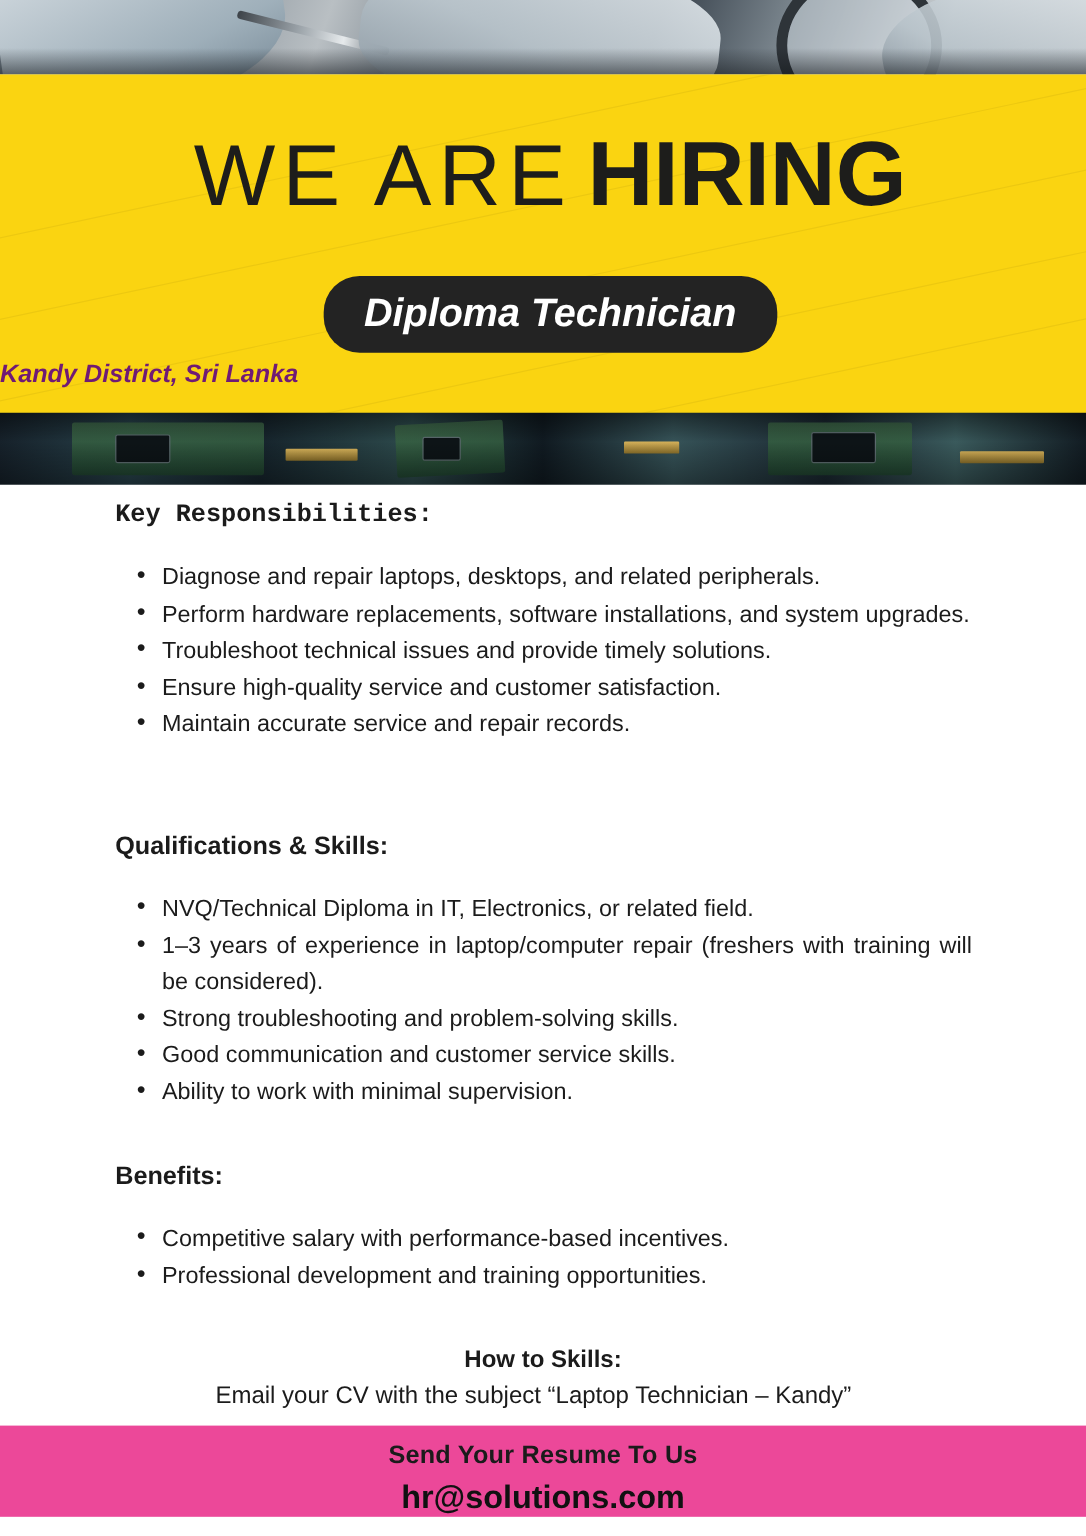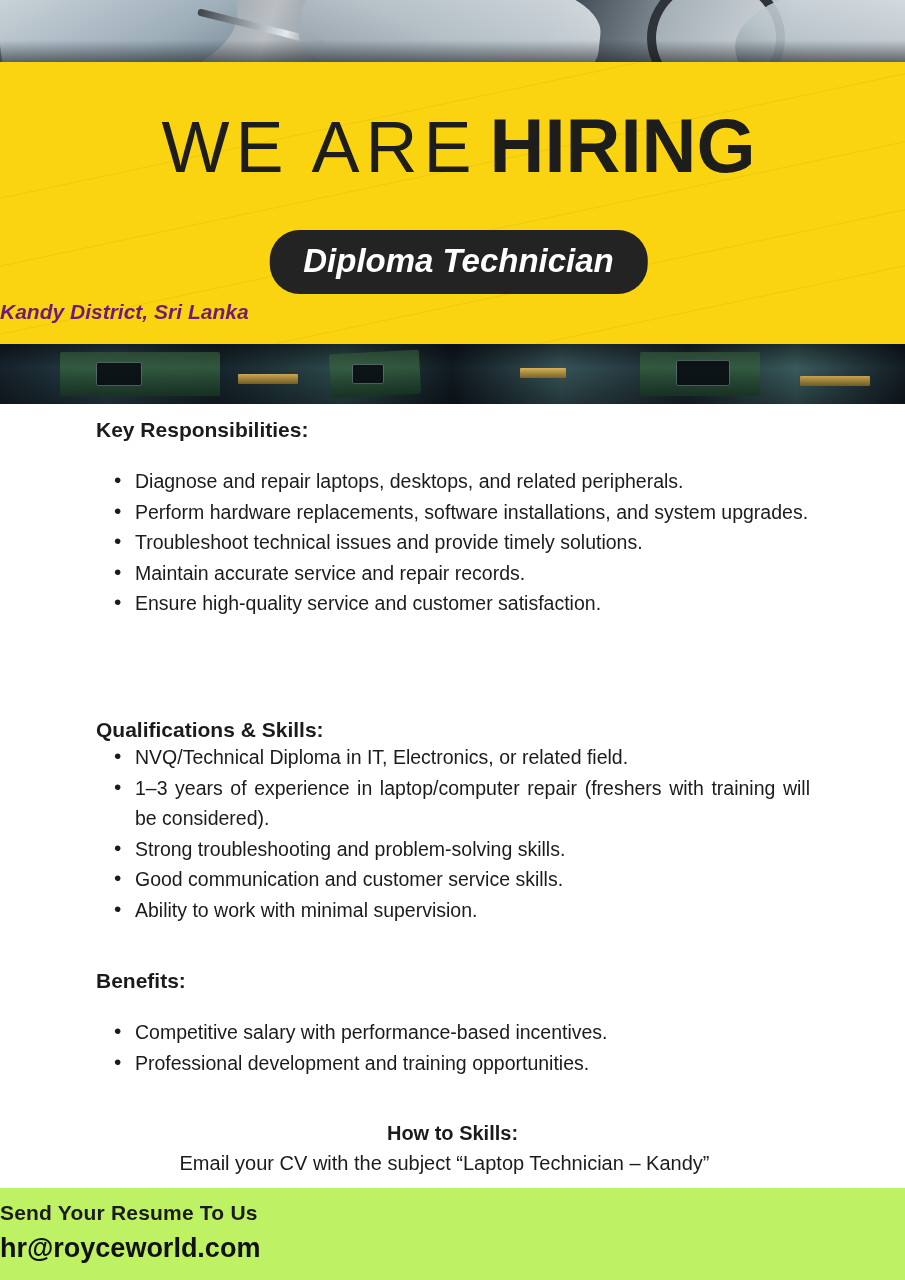--- a/index.html
+++ b/index.html
@@ -216,22 +216,22 @@
     padding: 0;
   }
 
   .section-title {
     font-size: 21px;
     font-weight: 700;
     color: #1b1b1b;
     margin: 0;
     padding: 0 0 0 96px;
   }
-  .s-resp  { position: absolute; top: 14px;  left: 0; }
-  .s-qual  { position: absolute; top: 290px; left: 0; margin-top: 24px; }
+  .s-resp  { position: absolute; top: 14px;  left: 0; font-family: Liberation Mono, monospace; }
+  .s-qual  { position: absolute; top: 290px; left: 0; }
   .s-benef { position: absolute; top: 565px; left: 0; }
 
   ul.bullets {
     list-style: none;
     margin: 0;
     padding: 0;
     position: absolute;
     left: 110px;
     width: 700px;
   }
@@ -276,22 +276,23 @@
     text-align: center;
     font-size: 20px;
     color: #1b1b1b;
   }
 
   
   .footer {
     position: absolute;
     left: 0; top: 1188px;
     width: 905px;
-    height: 92px;
-    background: #bef264;
+    height: 76px;
+    background: #ec4899;
+    text-align: center;
   }
   .footer .send {
     margin-top: 13px;
     font-size: 21px;
     font-weight: 700;
     color: #1b1b1b;
     letter-spacing: .2px;
   }
   .footer .email {
     margin-top: 8px;
@@ -345,22 +346,22 @@
     <div class="vig"></div>
   </div>
 
   <div class="content">
 
     <div class="section-title s-resp">Key Responsibilities:</div>
     <ul class="bullets ul-resp">
       <li>Diagnose and repair laptops, desktops, and related peripherals.</li>
       <li class="justify">Perform hardware replacements, software installations, and system upgrades.</li>
       <li>Troubleshoot technical issues and provide timely solutions.</li>
+      <li>Ensure high-quality service and customer satisfaction.</li>
       <li>Maintain accurate service and repair records.</li>
-      <li>Ensure high-quality service and customer satisfaction.</li>
     </ul>
 
     <div class="section-title s-qual">Qualifications &amp; Skills:</div>
     <ul class="bullets ul-qual">
       <li>NVQ/Technical Diploma in IT, Electronics, or related field.</li>
       <li class="justify">1–3 years of experience in laptop/computer repair (freshers with training will be considered).</li>
       <li>Strong troubleshooting and problem-solving skills.</li>
       <li>Good communication and customer service skills.</li>
       <li>Ability to work with minimal supervision.</li>
     </ul>
@@ -370,16 +371,16 @@
       <li>Competitive salary with performance-based incentives.</li>
       <li>Professional development and training opportunities.</li>
     </ul>
 
     <div class="how-title">How to Skills:</div>
     <div class="how-text">Email your CV with the subject “Laptop Technician – Kandy”</div>
   </div>
 
   <div class="footer">
     <div class="send">Send Your Resume To Us</div>
-    <div class="email">hr@royceworld.com</div>
+    <div class="email">hr@solutions.com</div>
   </div>
 
 </div>
 
 </body></html>

